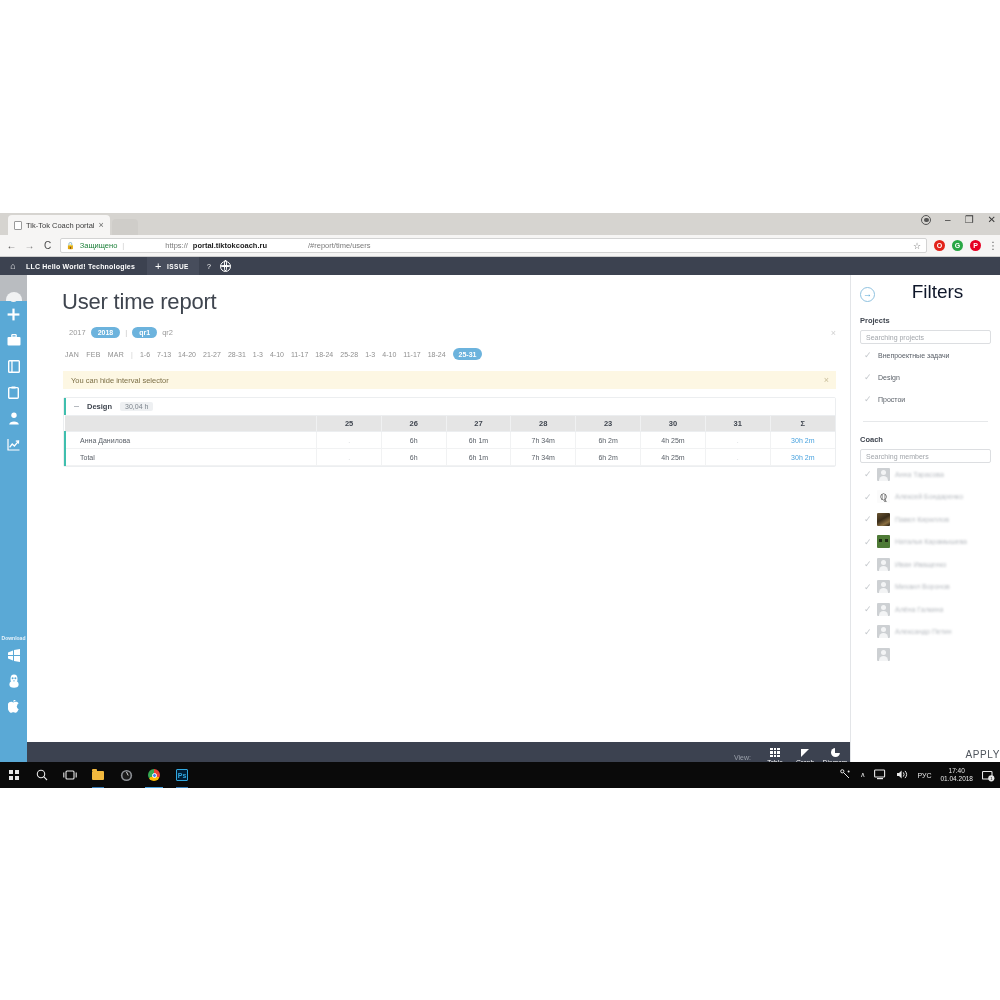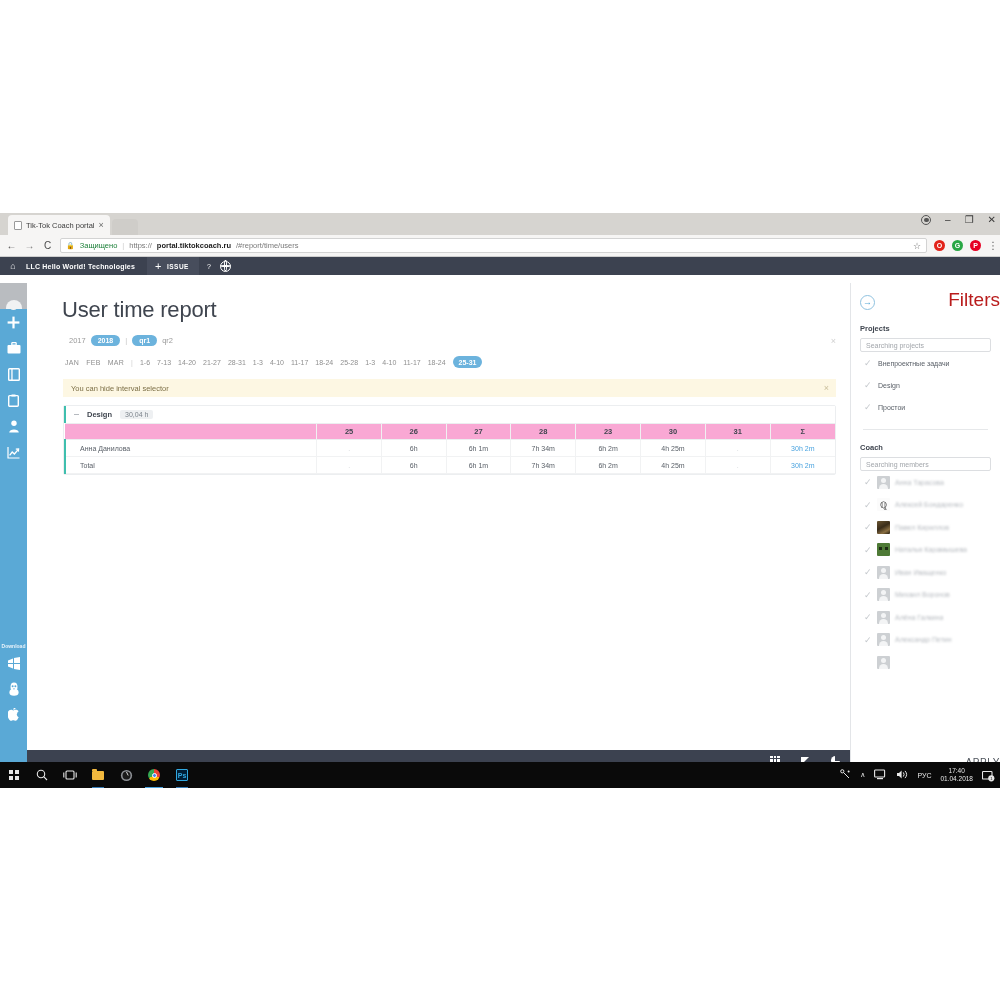--- a/index.html
+++ b/index.html
@@ -64,21 +64,21 @@
   .urlbox {
     flex: 1; height: 15px; background: #ffffff;
     border: 1px solid #d3d3d3; border-radius: 2px;
     display: flex; align-items: center; gap: 5px; padding: 0 5px;
     font-size: 7.5px;
   }
   .lock { color: #1a7f37; font-size: 7px; }
   .secure-txt { color: #1a7f37; }
   .url-div { color: #cdcdcd; }
   .url-host { color: #1b1b1b; font-weight: bold; }
-  .url-path { color: #7a7a7a; }
+  .url-path { color: #7a7a7a; margin-left: 36px; }
   .star { margin-left: auto; color: #6d6d6d; font-size: 9px; }
   .ext { width: 11px; height: 11px; border-radius: 50%; display:flex; align-items:center; justify-content:center;
          font-size: 7px; color:#fff; font-weight:bold; }
   .kebab { color: #5a5a5a; font-size: 10px; letter-spacing: 0; line-height: 6px; width: 6px; text-align:center;}
 
   
   .appnav {
     height: 18px; background: #3c4250; display: flex; align-items: center;
     color: #ffffff; font-size: 7px;
   }
@@ -95,21 +95,21 @@
   }
   .nav-right { display: flex; align-items: center; gap: 9px; padding: 0 8px; }
   .globe {
     width: 11px; height: 11px; border-radius: 50%; border: 1.2px solid #fff;
     position: relative;
   }
   .globe::before{content:"";position:absolute;left:3.6px;top:-1.2px;width:2.2px;height:11px;border:1.1px solid #fff;border-radius:50%;box-sizing:border-box;}
   .globe::after{content:"";position:absolute;left:-1.2px;top:3.6px;width:11px;height:2.2px;border:1.1px solid #fff;border-radius:50%;box-sizing:border-box;}
 
   
-  .appbody { display: flex; height: 497px; margin-top: 8px; }
+  .appbody { display: flex; height: 497px; }
 
   
   .rail {
     width: 27px; background: #5aa9d6; flex: none;
     display: flex; flex-direction: column; align-items: center;
     position: relative;
   }
   .rail-av {
     width: 27px; height: 26px; background: #b9bcc0;
     display: flex; align-items: flex-end; justify-content: center;
@@ -174,21 +174,21 @@
     border-left: 2px solid #3fbfae;
   }
   .grp-toggle { color: #8d949c; font-size: 9px; line-height: 1; }
   .grp-name { font-size: 7.5px; font-weight: bold; color: #3f454f; }
   .grp-badge {
     background: #eef0f2; color: #7c848c; font-size: 7px;
     padding: 1px 5px; border-radius: 2px;
   }
   table { width: 100%; border-collapse: collapse; }
   thead th {
-    background: #f9a8d4; font-size: 7.5px; color: #3f454f; font-weight: bold;
+    background: #e5e5e5; font-size: 7.5px; color: #3f454f; font-weight: bold;
     height: 16px; border-top: 1px solid #eceef0; border-bottom: 1px solid #eceef0;
     border-left: 1px solid #f0f1f2;
   }
   thead th.c-name { border-left: none; }
   tbody td {
     font-size: 7px; color: #5a6068; height: 17px; text-align: center;
     border-bottom: 1px solid #f1f2f3; border-left: 1px solid #f1f2f3;
   }
   tbody tr td:first-child {
     text-align: left; padding-left: 14px; border-left: 2px solid #3fbfae;
@@ -206,21 +206,21 @@
     padding: 0 0 0 0;
   }
   .fl-head { display: flex; align-items: center; padding: 10px 0 0 9px; }
   .arrow-btn {
     width: 15px; height: 15px; border-radius: 50%;
     border: 1.3px solid #8fc2e0; color: #5aa9d6;
     display: flex; align-items: center; justify-content: center;
     font-size: 9px; background: #fff;
   }
   .fl-title {
-    flex: 1; text-align: right; font-size: 19px; color: #b91c1c;
+    flex: 1; text-align: center; font-size: 19px; color: #0f172a;
     font-weight: normal; padding-right: 0px; margin-top: -4px;
   }
   .fl-sec { padding: 0 9px; }
   .fl-label { font-size: 7.5px; font-weight: bold; color: #3f454f; margin: 13px 0 5px; }
   .fl-input {
     height: 14px; border: 1px solid #dcdee1; border-radius: 2px;
     display: flex; align-items: center; padding: 0 5px;
     font-size: 7px; color: #a2a6ab; background: #fff;
   }
   .fl-input .caret { margin-left: auto; color: #8b9096; font-size: 6px; }

